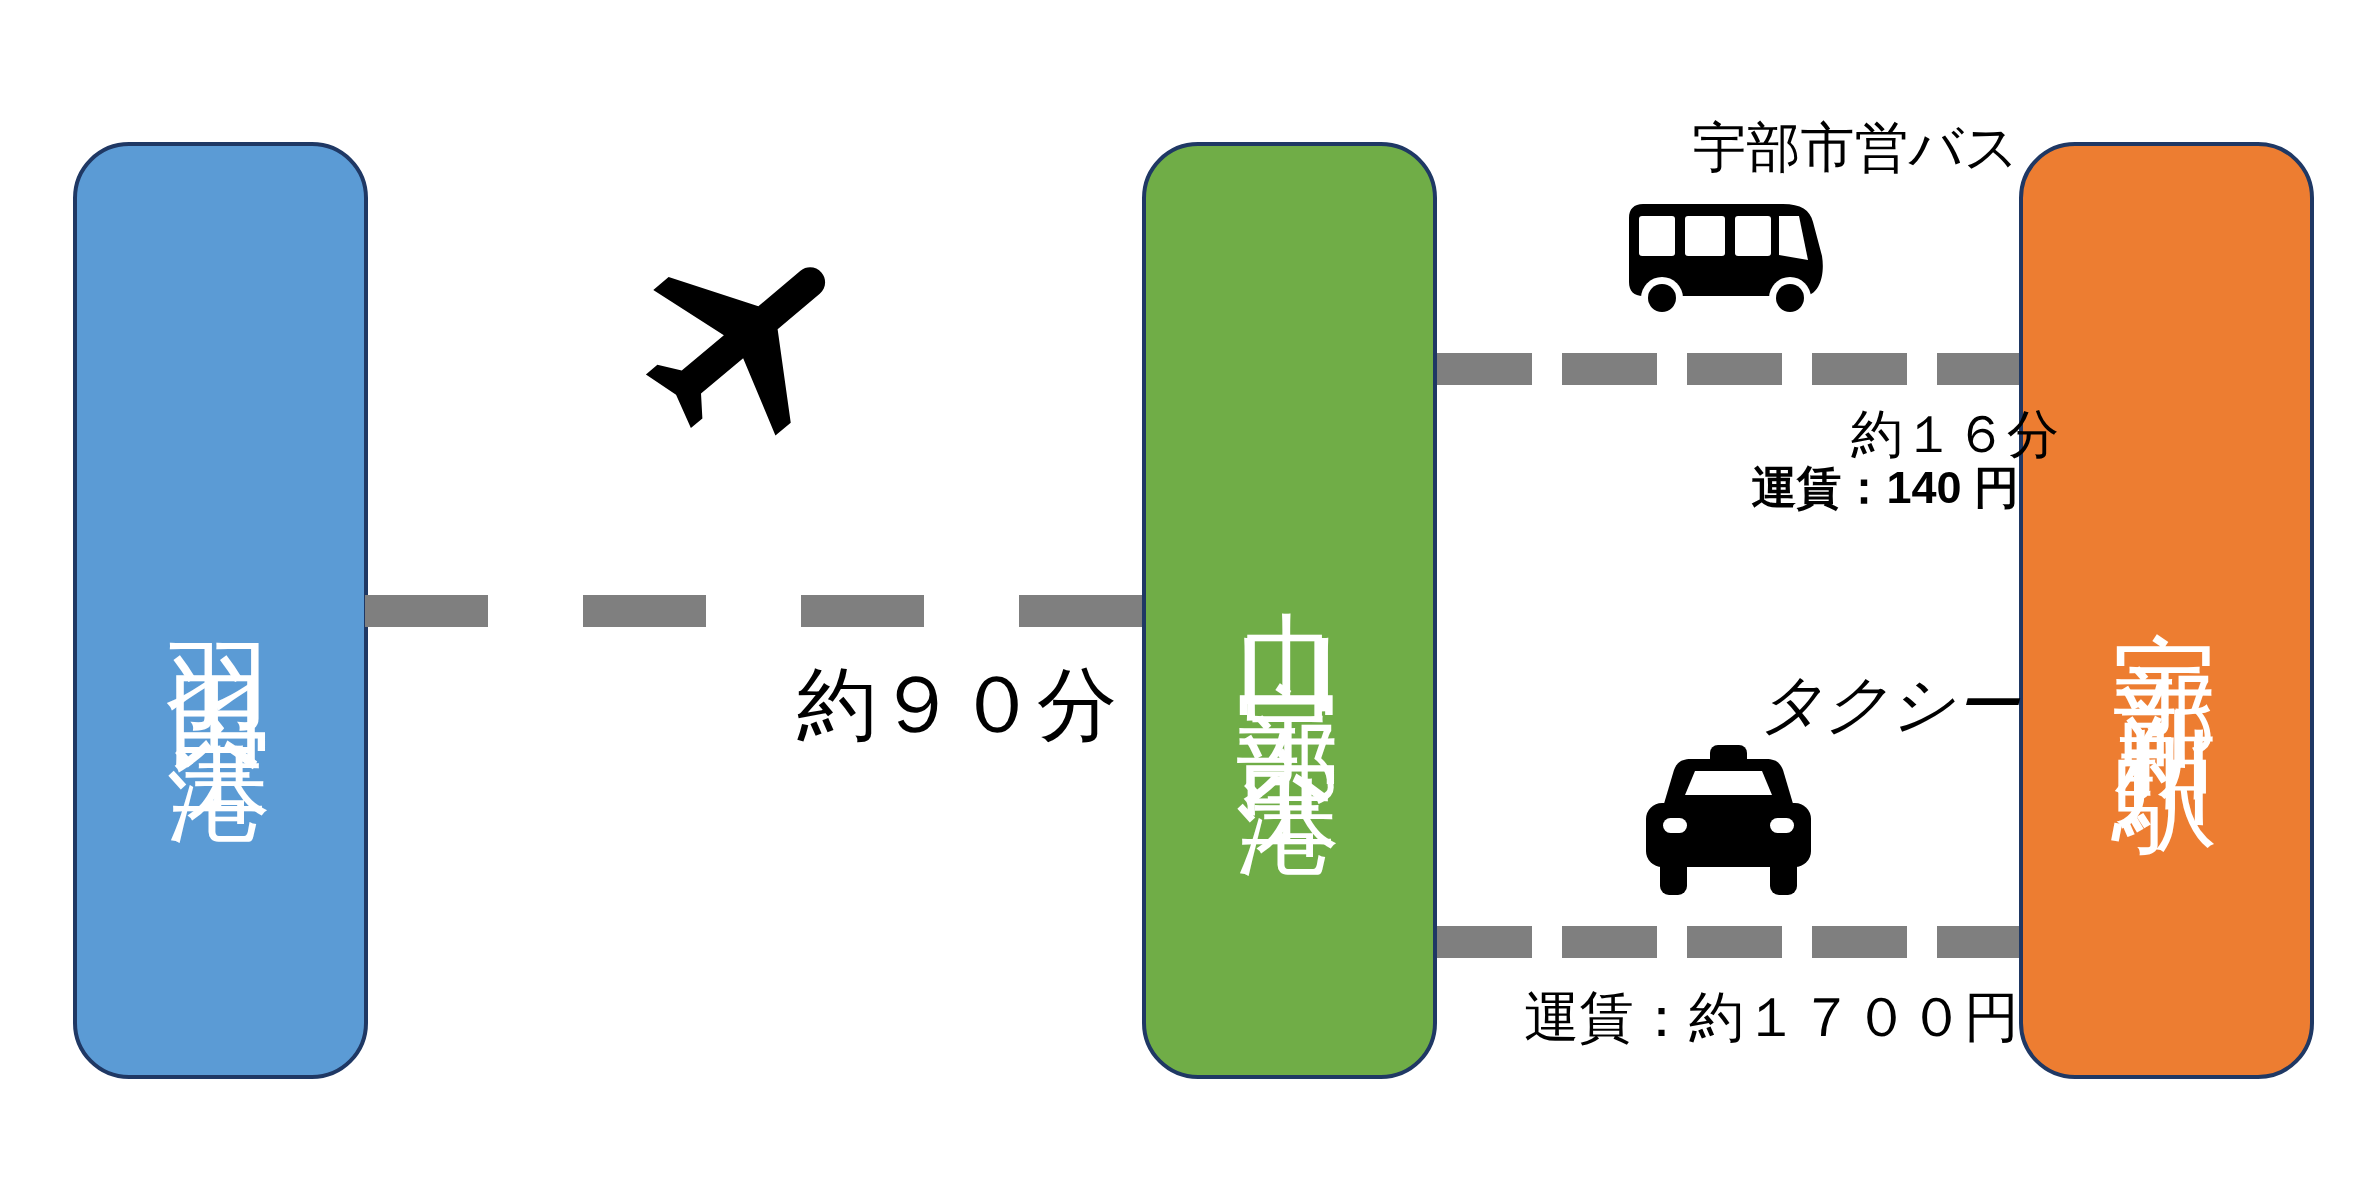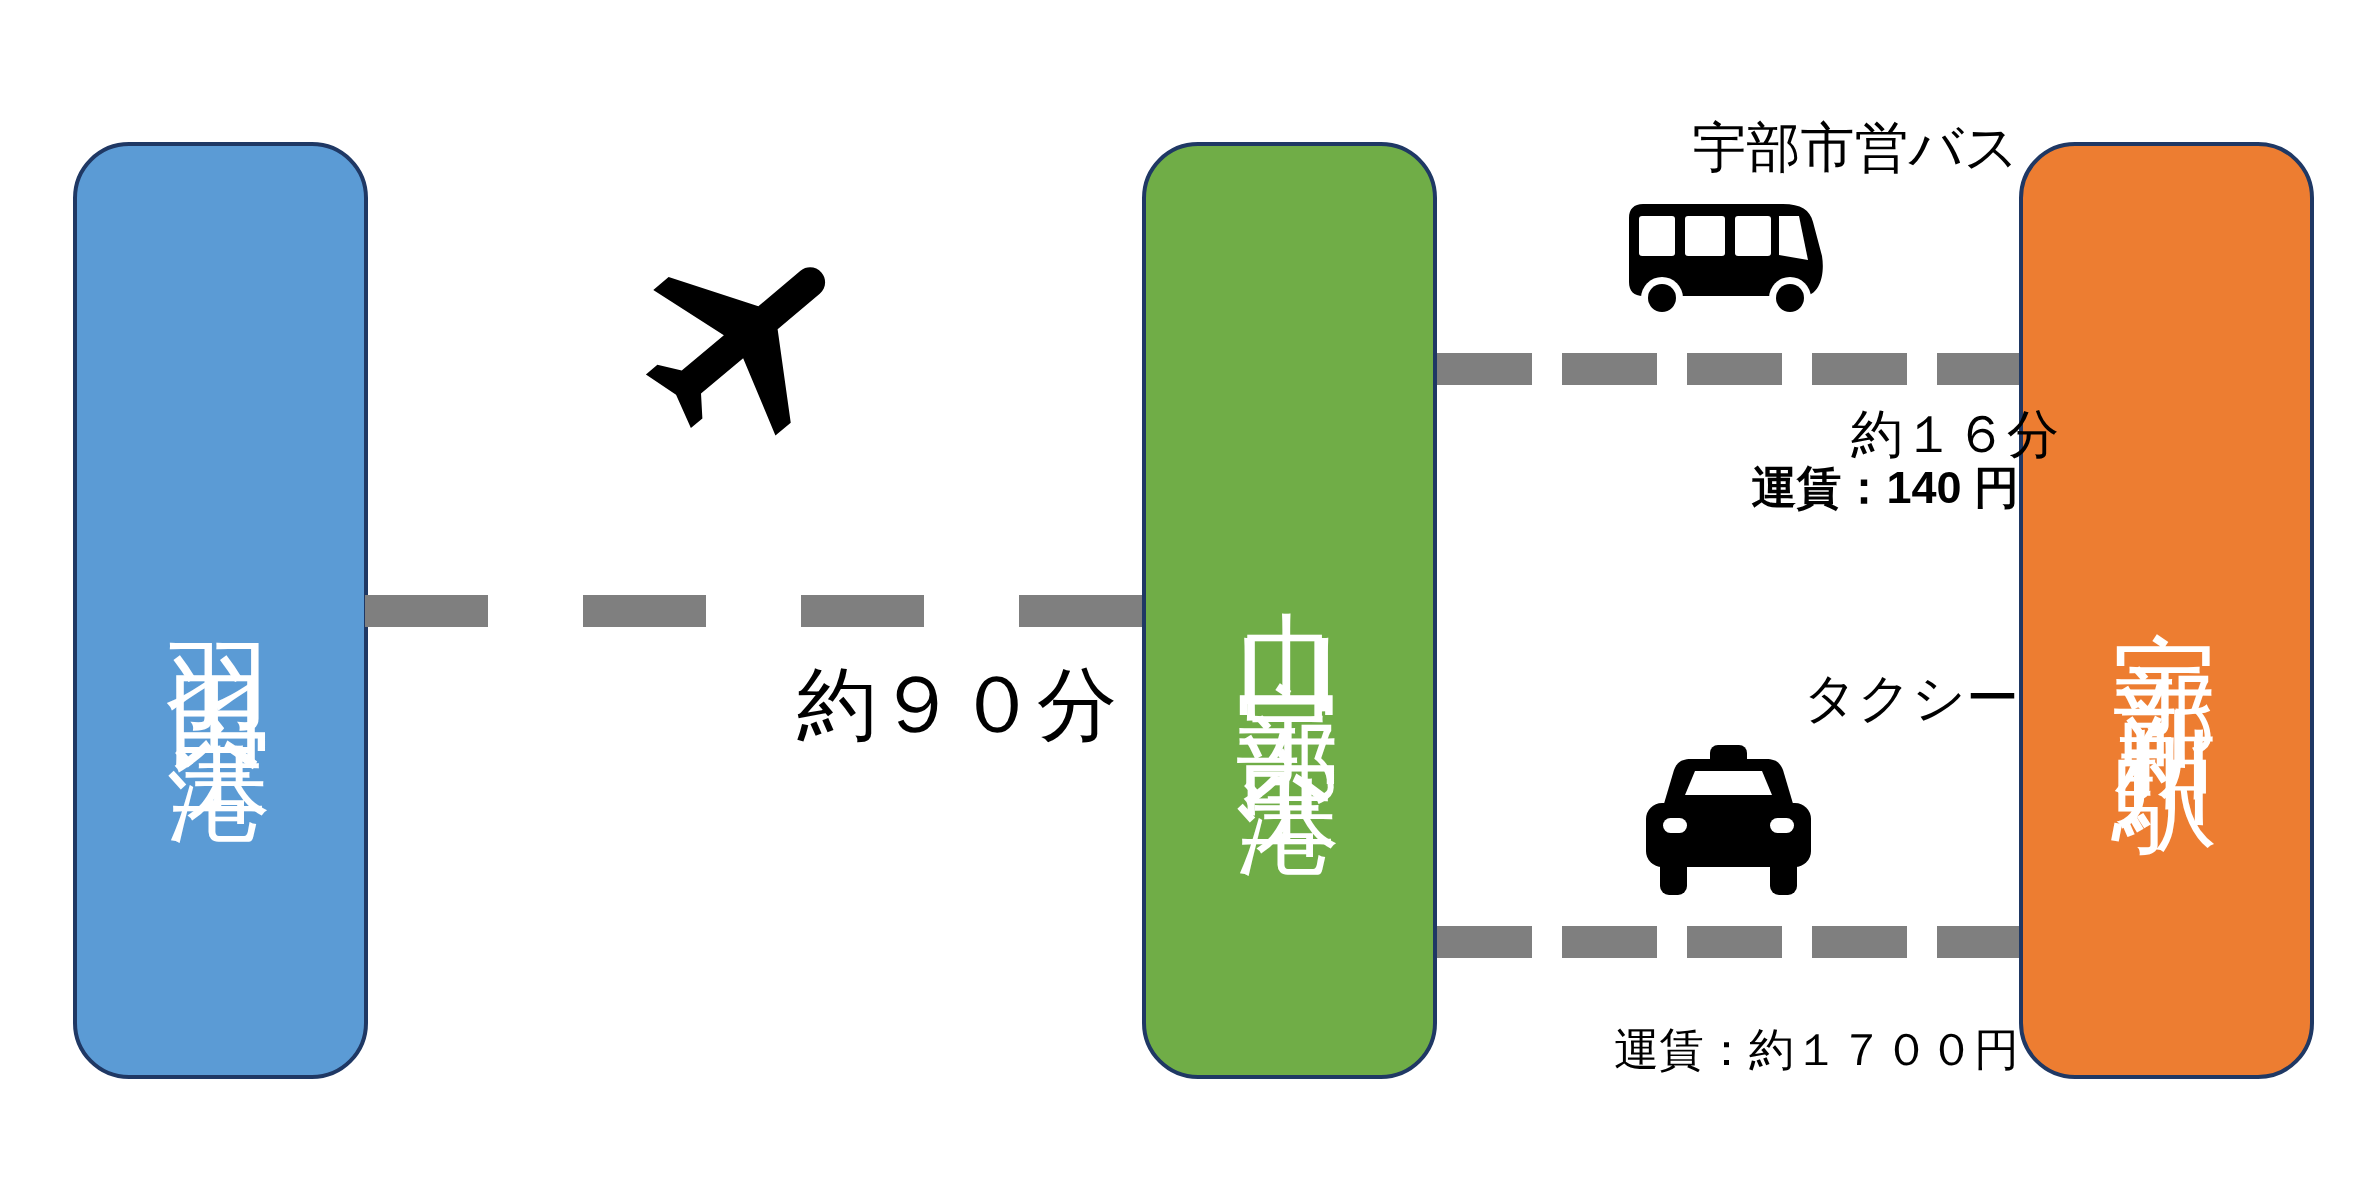--- a/index.html
+++ b/index.html
@@ -28,23 +28,23 @@
   .flight-line{left:365px;top:595px;width:778px;}
   .bus-line{left:1437px;top:353px;width:582px;}
   .taxi-line{left:1437px;top:926px;width:582px;}
   
   .lbl{position:absolute;text-align:right;line-height:1.1;white-space:nowrap;}
   .col{left:1437px;width:582px;}
   .flight-duration{left:339px;width:778px;top:661px;font-size:80px;}
   .bus-name{top:118px;font-size:54px;}
   .bus-duration{top:406px;font-size:52px;padding-left:40px;}
   .bus-fare{top:463px;font-size:45px;font-weight:bold;}
-  .taxi-name{top:669px;font-size:53px;}
+  .taxi-name{top:669px;font-size:64px;font-style:italic;}
   .taxi-duration{top:970px;font-size:52px;}
-  .taxi-fare{top:1025px;font-size:45px;}
+  .taxi-fare{top:988px;font-size:55px;font-family:Liberation Serif, serif;}
   
   .icon{position:absolute;}
   .plane-icon{left:570px;top:157px;}
   .bus-icon{left:1627px;top:202px;}
   .taxi-icon{left:1646px;top:745px;}
 </style>
 </head>
 <body>
 
 <div class="stage">

